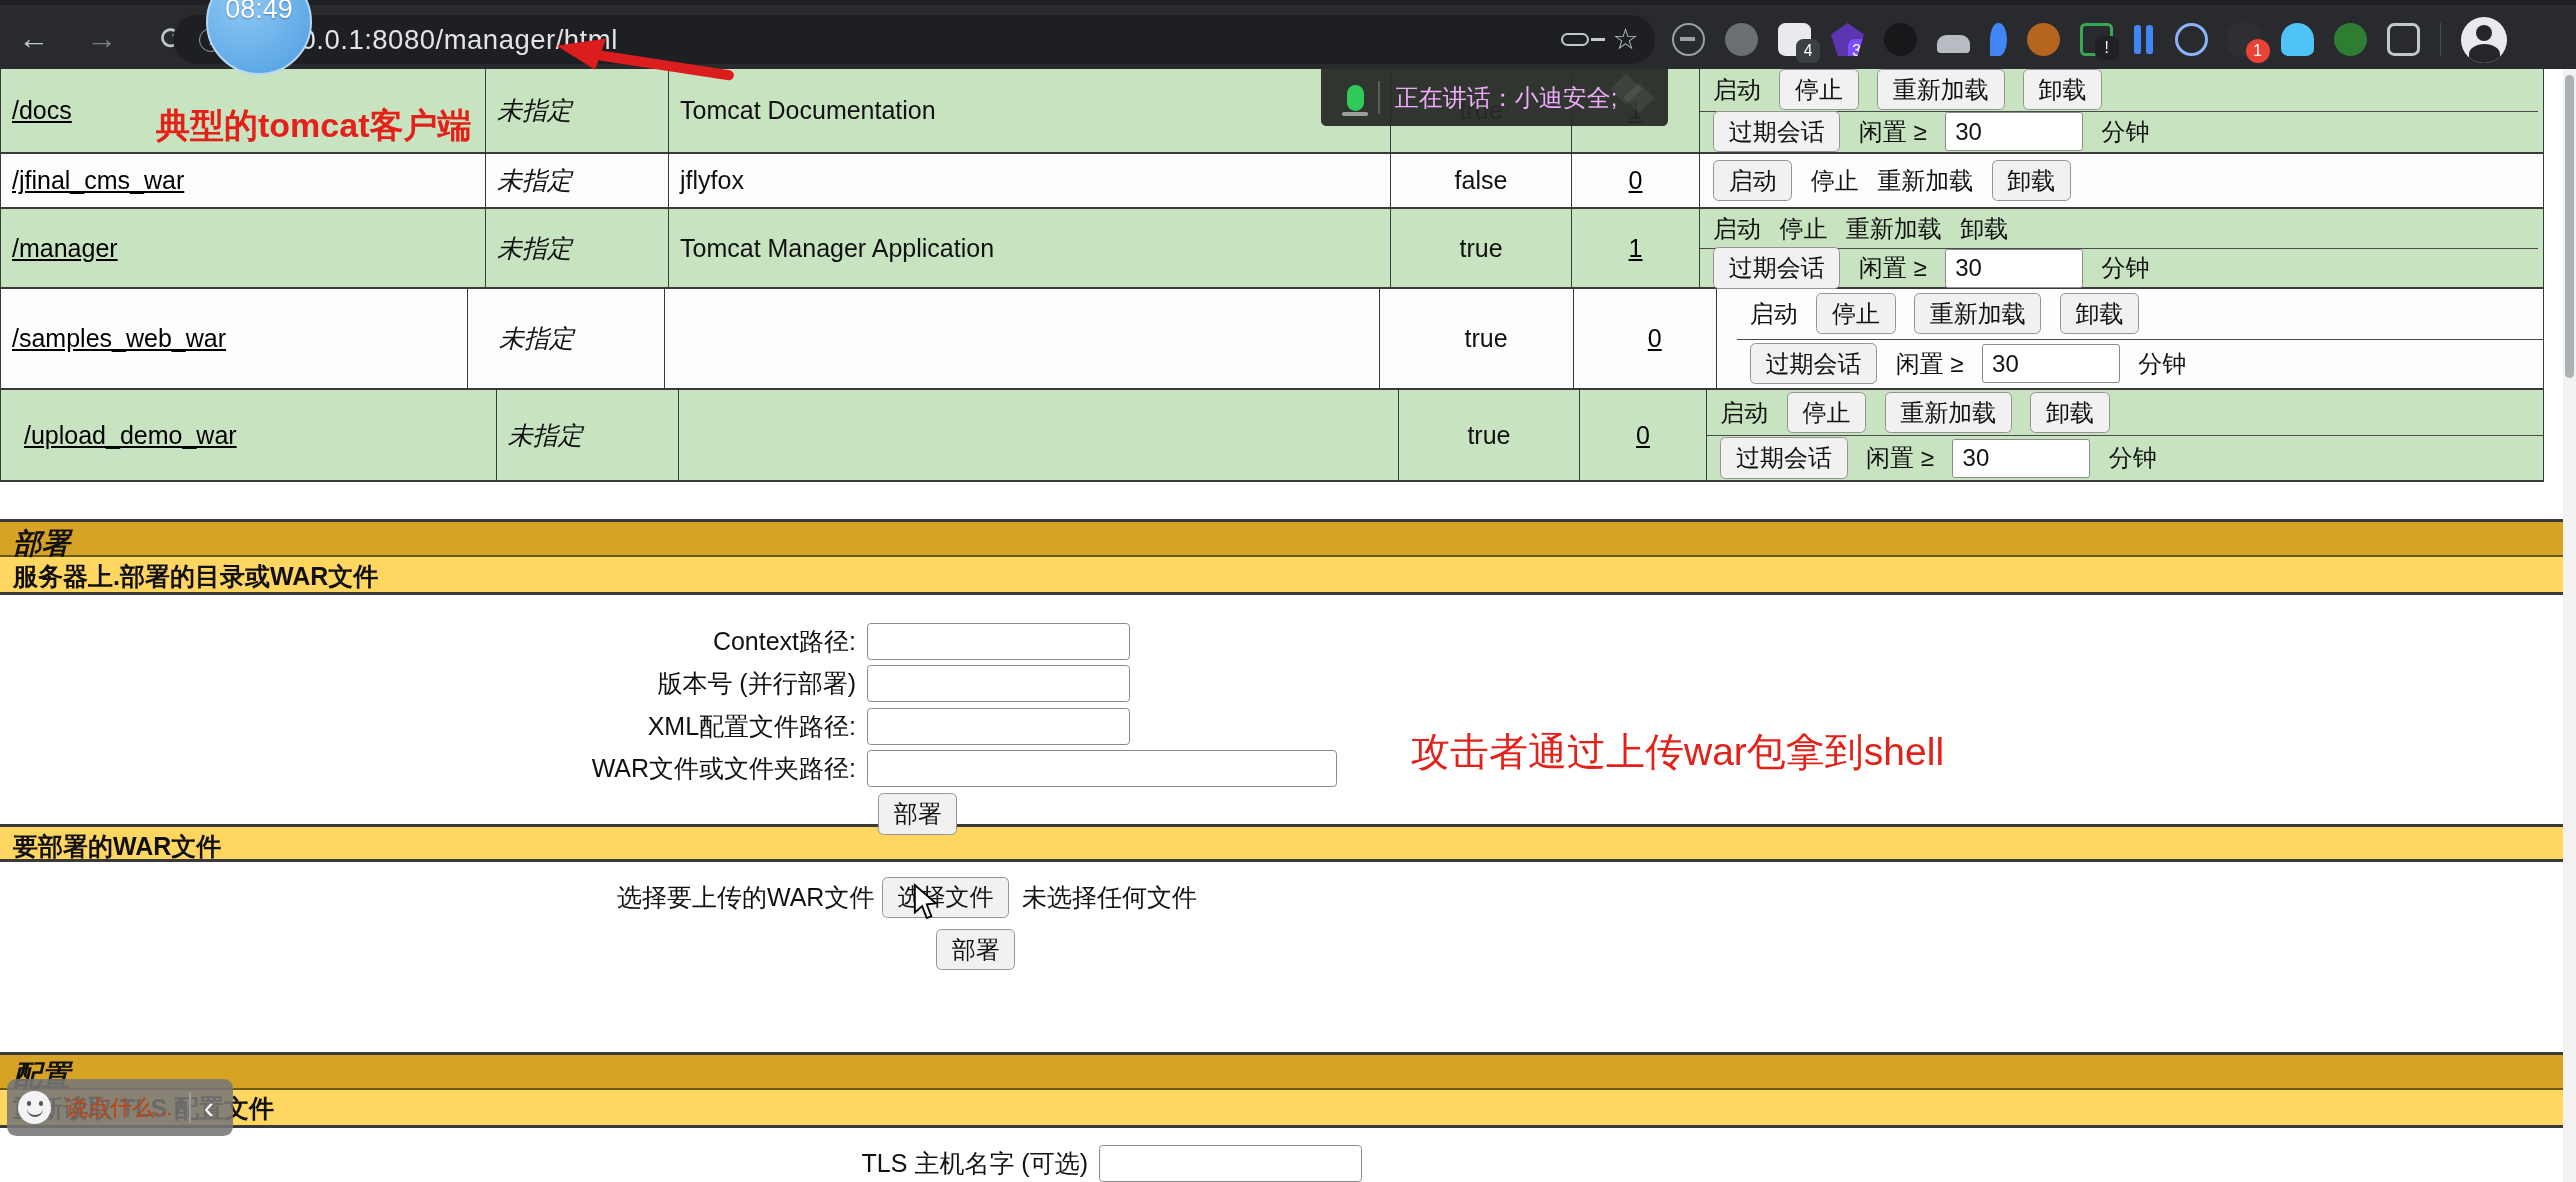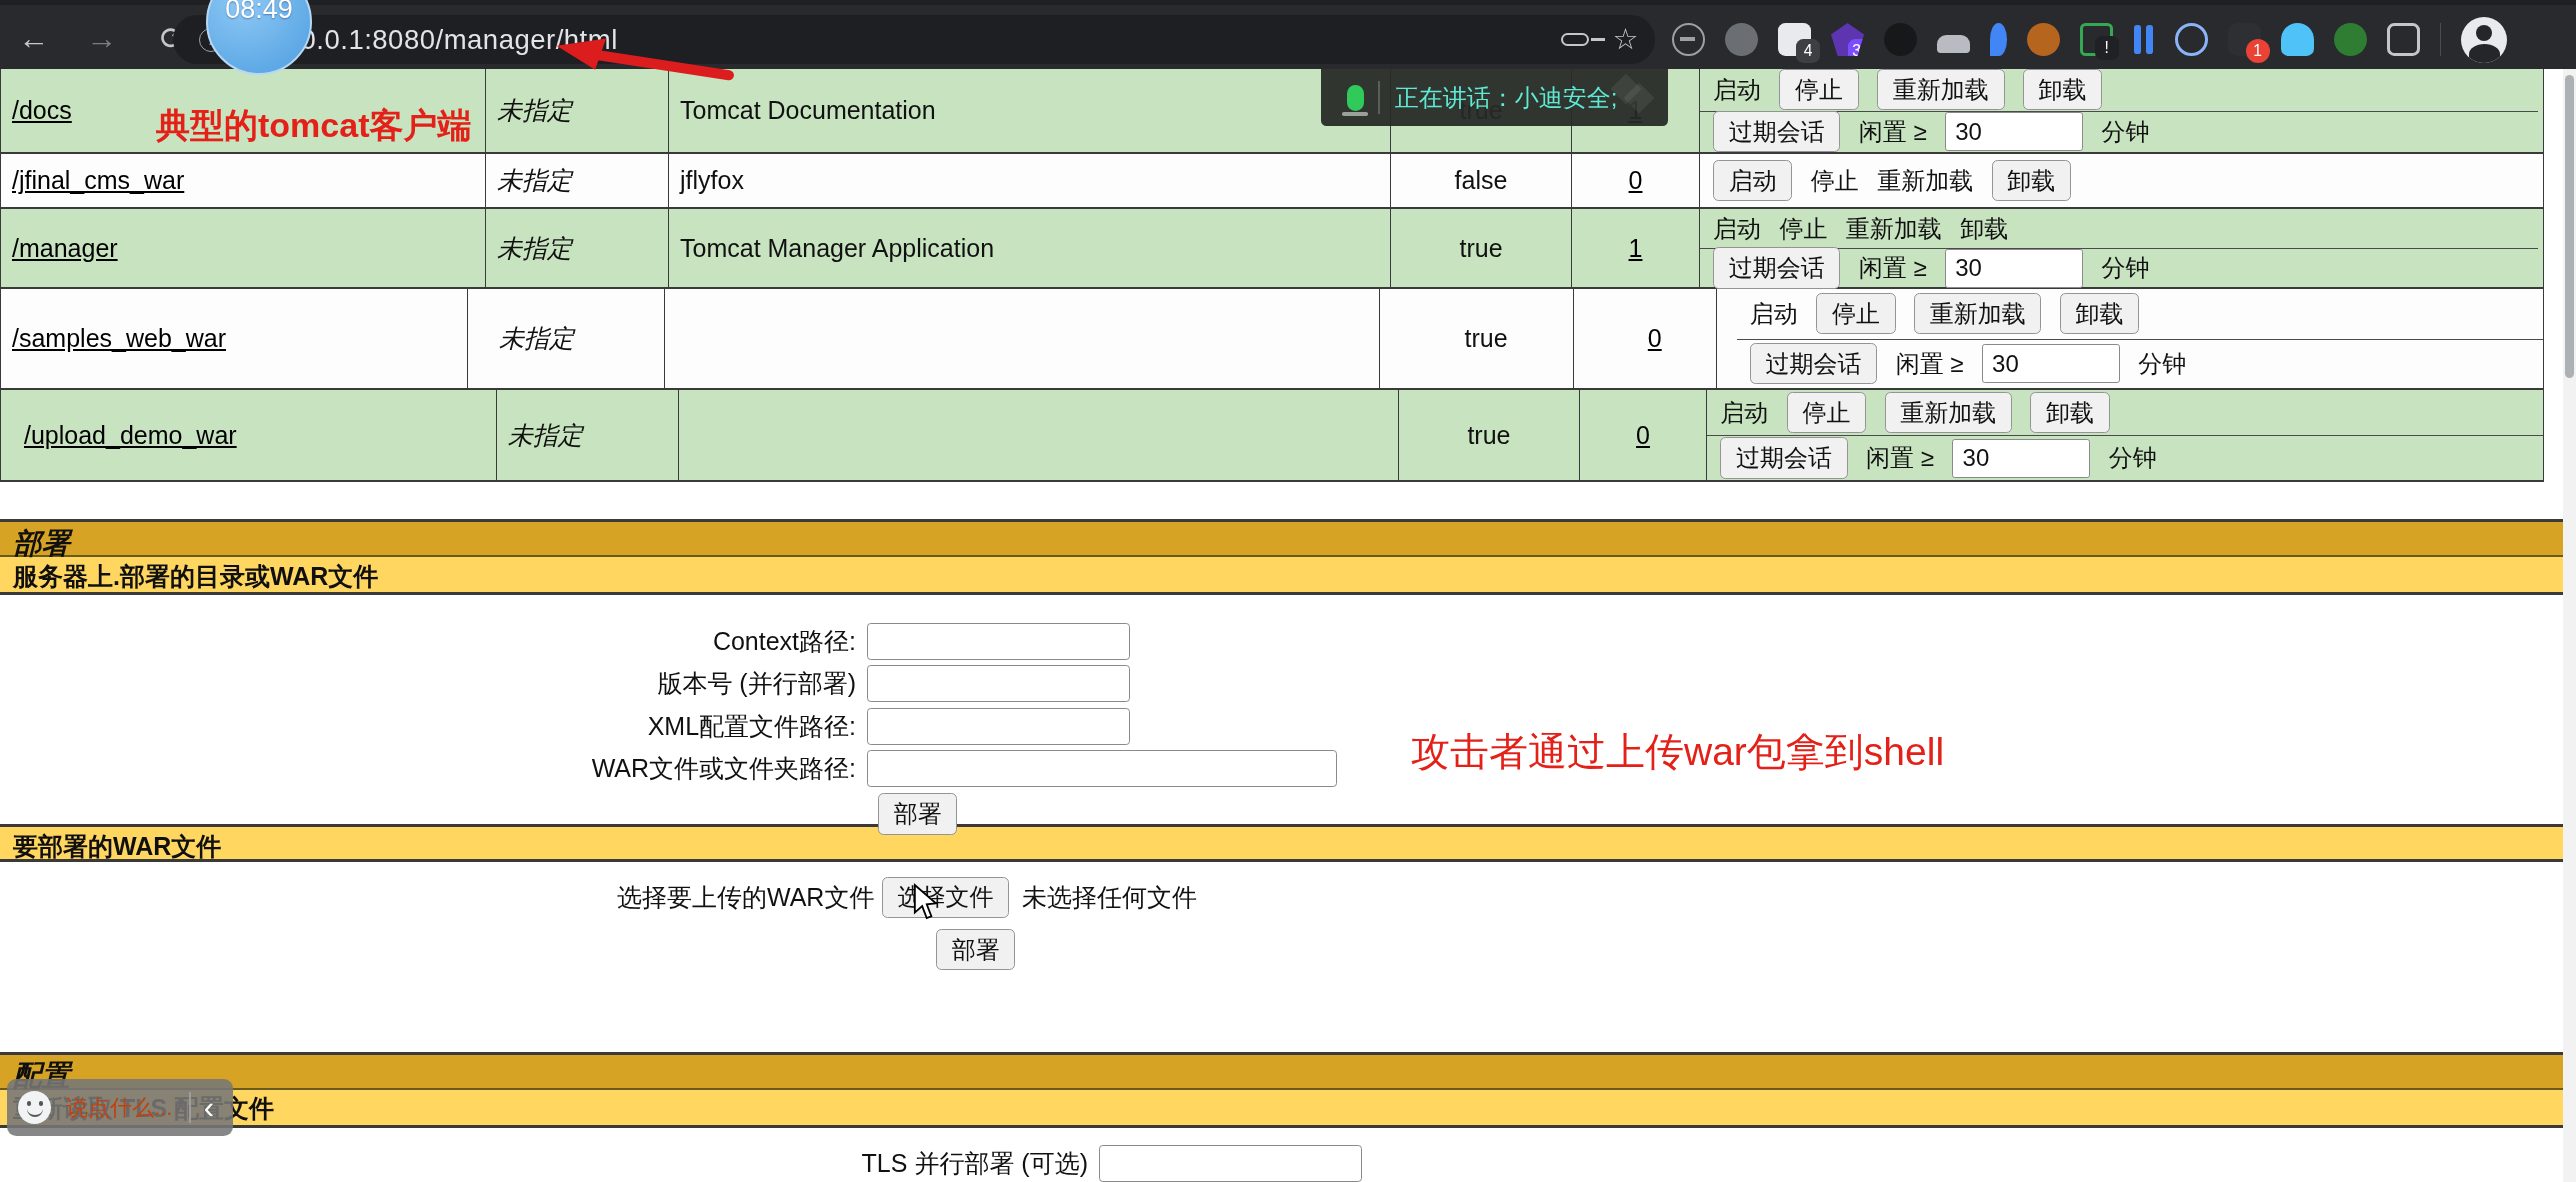--- a/index.html
+++ b/index.html
@@ -84,21 +84,21 @@
   .spacer-upload-config { height:65px; }
   .tls-area { padding-top:17.4px; }
   .tls-row { display:flex; align-items:center; }
   .tls-label { width:1099px; text-align:right; padding-right:11px; font-size:25px; color:#111; }
 
   
   .speaking-overlay { position:absolute; left:1321px; top:69px; width:347px; height:57px; background:rgba(38,41,38,0.94); border-radius:0 0 5.5px 5.5px; z-index:20; display:flex; align-items:center; }
   .mic-ico { width:16.5px; height:26px; background:#2fca5a; border-radius:8.3px; margin-left:26px; position:relative; }
   .mic-ico::after { content:""; position:absolute; left:-4.6px; bottom:-5.5px; width:26px; height:3.7px; background:#9aa09a; border-radius:1.8px; }
   .speak-div { width:1.8px; height:33px; background:#5a5f5a; margin-left:14.7px; }
-  .speak-text { color:#5eead4; font-size:24px; margin-left:14.7px; white-space:nowrap; }
+  .speak-text { color:#f0abfc; font-size:24px; margin-left:14.7px; white-space:nowrap; }
   .speak-logo { position:absolute; right:16.5px; top:9.2px; width:37px; height:37px; }
   .speak-logo i { position:absolute; width:22px; height:22px; background:rgba(255,255,255,0.07); transform:rotate(45deg); }
   .speak-logo i:nth-child(2) { left:13px; top:9.2px; }
 
   .chat-overlay { position:absolute; left:7.3px; top:1079px; width:226px; height:57px; background:rgba(118,118,118,0.88); border-radius:9.2px; z-index:20; display:flex; align-items:center; }
   .emoji { width:33px; height:33px; border-radius:50%; background:#f1f3f4; margin-left:11px; position:relative; }
   .emoji::before { content:""; position:absolute; left:8.3px; top:10px; width:4.6px; height:4.6px; border-radius:50%; background:#555; box-shadow:12px 0 0 #555; }
   .emoji::after { content:""; position:absolute; left:8.3px; top:13px; width:16.5px; height:11px; border-bottom:2.8px solid #555; border-radius:0 0 11px 11px; }
   .chat-placeholder { color:#c2410c; font-size:22px; margin-left:14.7px; }
   .chat-div { width:1.8px; height:31px; background:#9d9d9d; margin-left:16.5px; }
@@ -335,21 +335,21 @@
         <button class="btn">部署</button>
       </div>
     </div>
 
     <div class="spacer-upload-config"></div>
 
     <div class="sec-hdr tight">配置</div>
     <div class="sec-sub">重新读取 TLS 配置文件</div>
     <div class="tls-area">
       <div class="tls-row">
-        <div class="tls-label">TLS 并行部署 (可选)</div>
+        <div class="tls-label">TLS 主机名字 (可选)</div>
         <input class="txt-input input-m" style="">
       </div>
 
     </div>
   </div>
 
   <div class="scrollbar">
     <div class="scroll-thumb"></div>
   </div>
 

